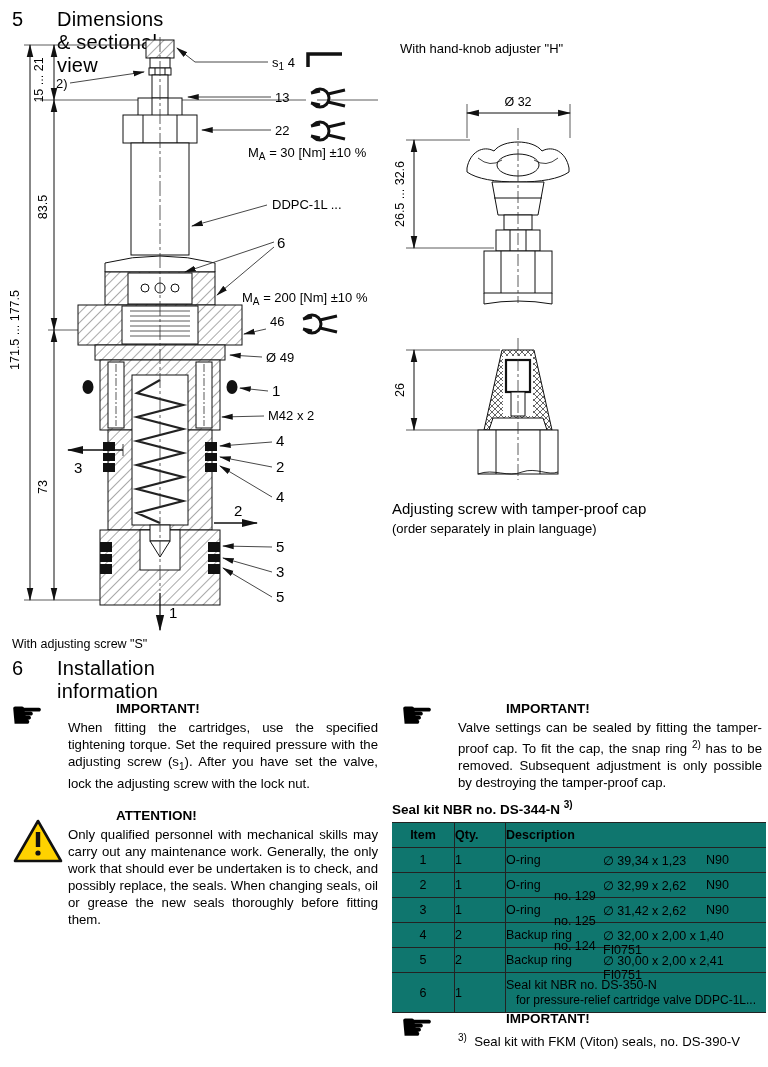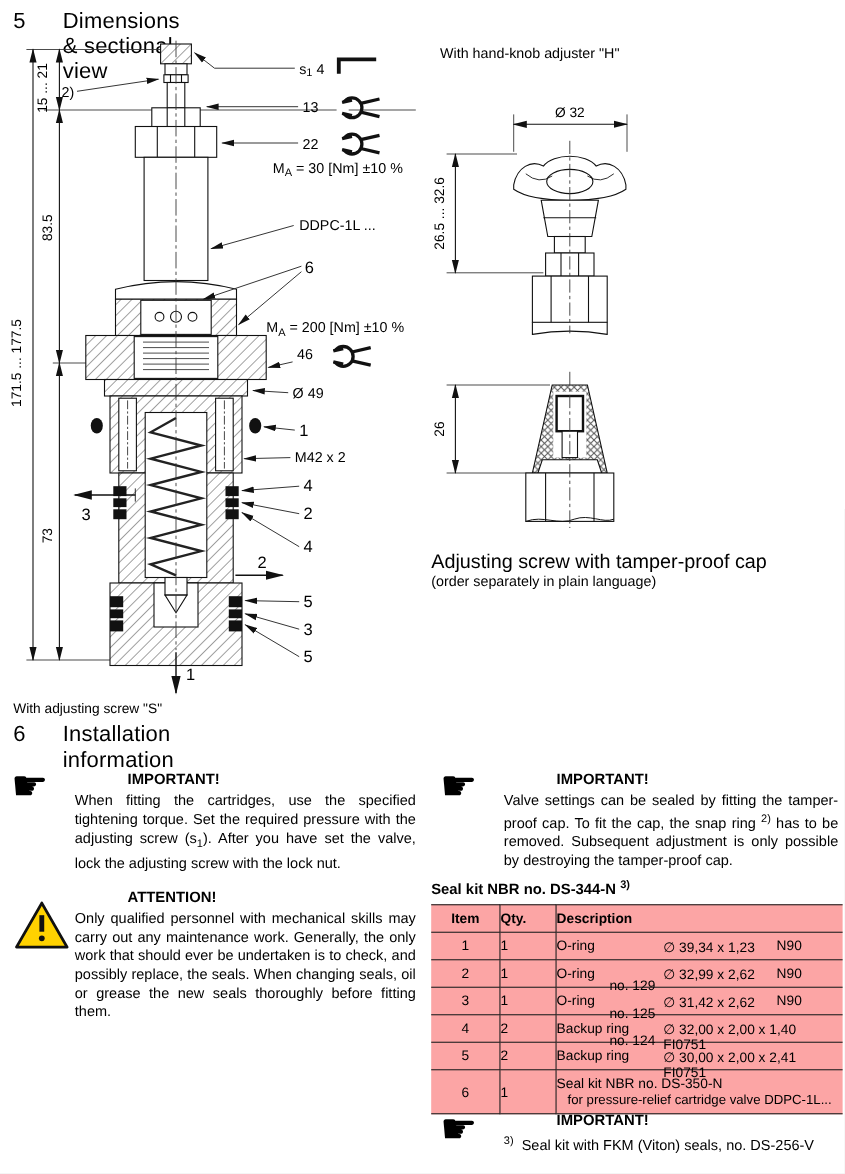--- a/index.html
+++ b/index.html
@@ -8,21 +8,21 @@
   .abs{position:absolute;}
   .sec-head{position:absolute;font-size:20px;letter-spacing:.2px;}
   .sec-num{position:absolute;left:12px;}
   .sec-title{position:absolute;left:57px;}
   .small-cap{position:absolute;font-size:12.5px;}
   .note-title{font-weight:bold;font-size:13.5px;margin:0 0 3px 0;padding-left:48px;}
   .note-text{font-size:13.2px;line-height:17px;text-align:justify;margin:0;}
   .hand-icon{position:absolute;font-size:38px;line-height:30px;color:#000;}
   sub,sup{font-size:10px;}
   .kit-title{position:absolute;font-weight:bold;font-size:13.5px;}
-  table.kit{position:absolute;border-collapse:collapse;font-size:12.5px;background:#fca5a5;}
+  table.kit{position:absolute;border-collapse:collapse;font-size:12.5px;background:#0f766e;}
   table.kit th,table.kit td{border-top:1px solid #222;border-bottom:1px solid #222;padding:5px 0;}
   table.kit .b-r{border-right:1px solid #222;}
   table.kit th{font-weight:bold;}
   .c-item{width:62px;text-align:center;}
   .c-qty{width:50px;text-align:left;}
   .c-desc{width:260px;text-align:left;}
   th.c-desc{padding-left:8px;}
   td.desc{position:relative;padding-left:8px;}
   .dno{position:absolute;left:48px;margin-top:36px;}
   .dsz{position:absolute;left:97px;}
@@ -261,21 +261,21 @@
       <rect x="121" y="304" width="14" height="24" fill="#fff"></rect>
       <polygon points="103,330 153,330 157,342 99,342" fill="#fff"></polygon>
       <rect x="88" y="342" width="80" height="44" fill="#fff"></rect>
       <line x1="106" y1="342" x2="106" y2="386"></line>
         <line x1="150" y1="342" x2="150" y2="386"></line>
       <path d="M88,386 C104,380 118,390 132,384 C146,379 158,388 168,384" fill="none" stroke-width="0.9"></path>
     </g>
     <line x1="128" y1="250" x2="128" y2="392" stroke="#333" stroke-width="0.8" stroke-dasharray="12 3 3 3"></line>
   </svg>
 
-  <div class="small-cap" style="left:392px;top:500px;font-size:18px;">Adjusting screw with tamper-proof cap</div>
+  <div class="small-cap" style="left:392px;top:500px;font-size:15px;">Adjusting screw with tamper-proof cap</div>
   <div class="small-cap" style="left:392px;top:521px;font-size:13px;">(order separately in plain language)</div>
 
   <div class="sec-head" style="top:657px;">
     <span class="sec-num">6</span>
     <span class="sec-title">Installation information</span>
   </div>
 
   <div class="hand-icon" style="left:10px;top:700px;">☛</div>
   <div class="abs" style="left:68px;top:701px;width:310px;">
     <p class="note-title">IMPORTANT!</p>
@@ -337,16 +337,16 @@
         <td class="c-item b-r">6</td>
         <td class="c-qty b-r">1</td>
         <td class="c-desc desc"><span>Seal kit NBR no. DS-350-N</span><span class="dno"></span><span class="dsz"></span><span class="dmt"></span><div class="dl2">for pressure-relief cartridge valve DDPC-1L...</div></td>
       </tr>
     </tbody>
   </table>
 
   <div class="hand-icon" style="left:400px;top:1012px;">☛</div>
   <div class="abs" style="left:458px;top:1011px;width:304px;">
     <p class="note-title">IMPORTANT!</p>
-    <p class="note-text"><sup>3)</sup>&nbsp;&nbsp;<span>Seal kit with FKM (Viton) seals, no. DS-256-V</span></p>
+    <p class="note-text"><sup>3)</sup>&nbsp;&nbsp;<span>Seal kit with FKM (Viton) seals, no. DS-390-V</span></p>
   </div>
 
 </div>
 
 </body></html>

